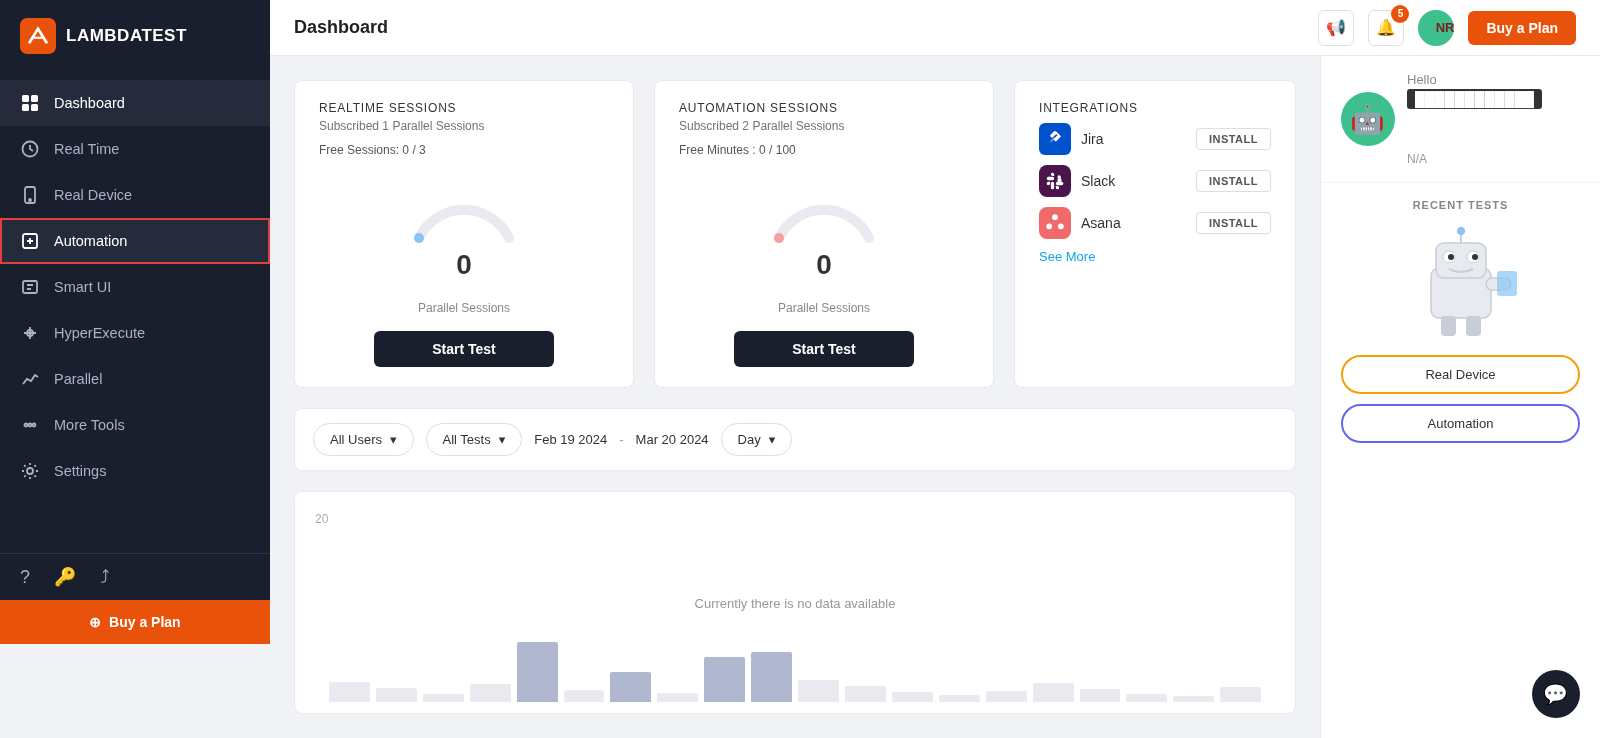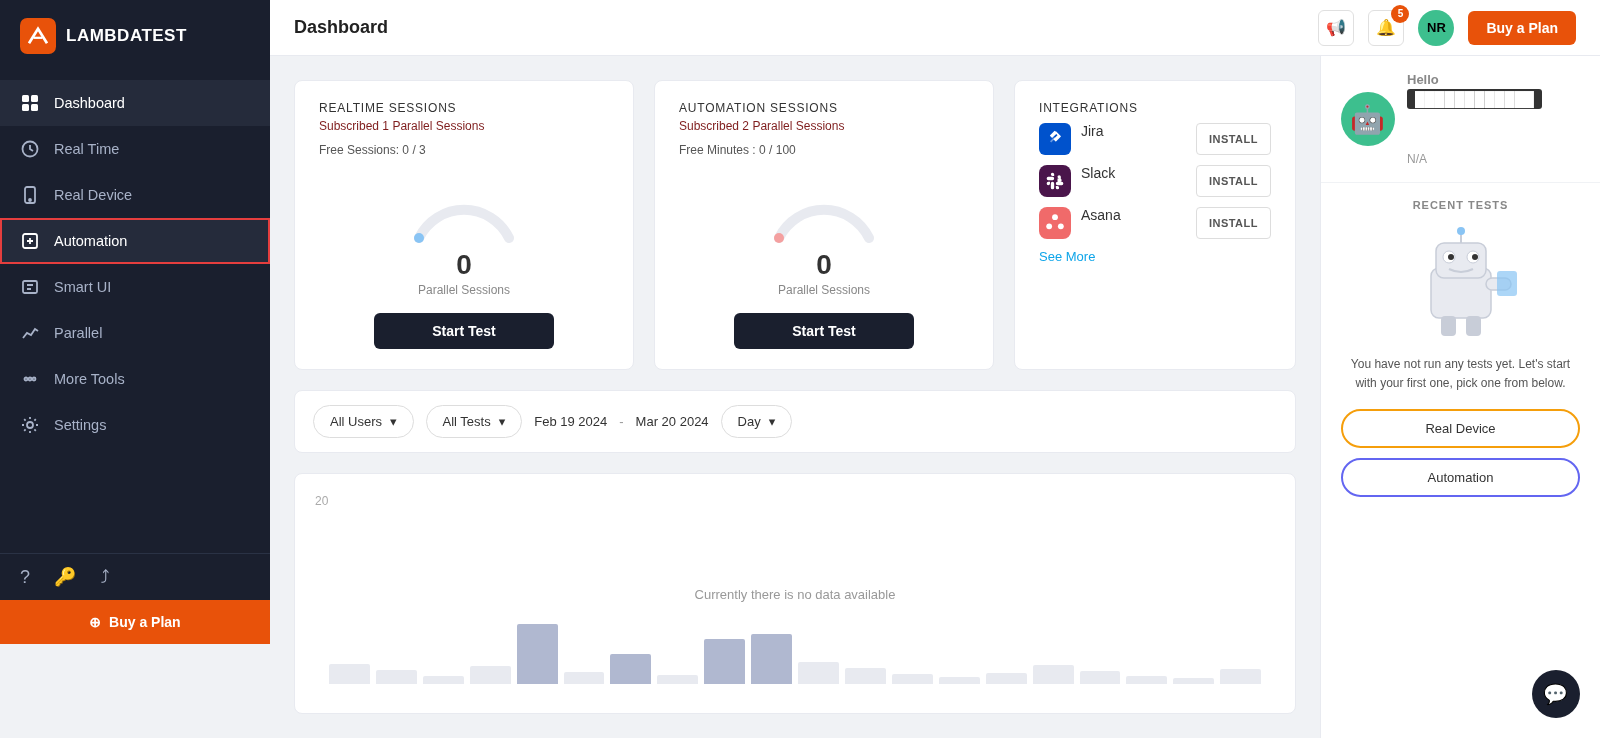--- a/index.html
+++ b/index.html
@@ -101,22 +101,22 @@
       width: 36px; height: 36px; display: flex; align-items: center; justify-content: center;
       cursor: pointer; color: #555; font-size: 16px; position: relative;
     }
     .badge {
       position: absolute; top: -6px; right: -6px;
       background: #e8520a; color: #fff; border-radius: 50%;
       width: 18px; height: 18px; font-size: 10px;
       display: flex; align-items: center; justify-content: center; font-weight: 700;
     }
     .avatar-btn {
-      background: #3dbf8e; color: #000000; border: none; border-radius: 50%;
-      width: 36px; height: 36px; font-size: 13px; font-weight: 700; cursor: pointer;
+      background: #3dbf8e; color: #7f1d1d; border: none; border-radius: 50%;
+      width: 36px; height: 36px; font-size: 13px; font-weight: 700; cursor: pointer; text-align: right;
     }
     .buy-plan-btn {
       background: #e8520a; color: #fff; border: none; border-radius: 6px;
       padding: 9px 18px; font-size: 14px; font-weight: 700; cursor: pointer;
     }
 
     
     .content-area {
       flex: 1;
       display: flex;
@@ -145,62 +145,62 @@
     }
     .card-title {
       font-size: 12px;
       font-weight: 400;
       letter-spacing: 0.8px;
       color: #333;
       margin-bottom: 4px;
     }
     .card-subtitle {
       font-size: 12px;
-      color: #7f1d1d;
+      color: #737373;
       margin-bottom: 10px;
     }
     .card-free {
       font-size: 12px;
       color: #555;
       margin-bottom: 16px;
     }
     .gauge-container {
       display: flex;
       flex-direction: column;
       align-items: center;
       margin: 8px 0 16px;
     }
     .gauge-svg { width: 120px; height: 70px; }
     .gauge-number {
       font-size: 28px;
       font-weight: 700;
       color: #333;
       margin-top: -10px;
     }
-    .gauge-label { font-size: 12px; color: #888; margin-top: 2px; }
+    .gauge-label { font-size: 12px; color: #888; margin-top: 20px; }
     .start-test-btn {
       background: #1a1f2e;
       color: #fff;
       border: none;
       border-radius: 6px;
       padding: 10px 24px;
       font-size: 14px;
       font-weight: 700;
       cursor: pointer;
       width: 100%;
       max-width: 180px;
       display: block;
       margin: 0 auto;
     }
 
     
     .integrations-card { flex: 0.8; }
     .integrations-list { display: flex; flex-direction: column; gap: 10px; margin-top: 8px; }
     .integration-item {
-      display: flex; gap: 10px;
+      display: flex; align-items: center; gap: 10px;
     }
     .int-logo {
       width: 32px; height: 32px; border-radius: 6px;
       display: flex; align-items: center; justify-content: center; font-size: 18px;
     }
     .int-name { flex: 1; font-size: 14px; font-weight: 500; color: #333; }
     .install-btn {
       background: none; border: 1px solid #ddd; border-radius: 4px;
       padding: 4px 12px; font-size: 11px; font-weight: 700; color: #555;
       cursor: pointer; letter-spacing: 0.5px;
@@ -285,21 +285,21 @@
       align-items: center;
       gap: 12px;
     }
     .user-avatar-large {
       width: 54px; height: 54px; border-radius: 50%;
       background: #3dbf8e;
       display: flex; align-items: center; justify-content: center;
       font-size: 28px; color: #fff; font-weight: 700;
       flex-shrink: 0;
     }
-    .user-info .hello { font-size: 13px; color: #888; font-weight: bold; }
+    .user-info .hello { font-size: 13px; color: #888; }
     .user-info .username {
       font-size: 14px; font-weight: 600; color: #222;
       background: #333; color: #fff; padding: 2px 8px; border-radius: 3px;
       display: inline-block; margin: 2px 0;
     }
     .user-info .na { font-size: 12px; color: #999; margin-top: 41px; }
 
     .recent-tests-section { padding: 16px 20px; }
     .section-title {
       font-size: 11px;
@@ -406,20 +406,29 @@
     <div class="nav-item">
       <span class="nav-icon">
         <svg width="18" height="18" viewBox="0 0 18 18" fill="none" stroke="currentColor" stroke-width="1.8">
             <rect x="2" y="3" width="14" height="12" rx="1.5"></rect>
             <path d="M6 7h6M6 11h4"></path>
           </svg>
       </span>
       <span>Smart UI</span>
     </div>
 
+    <div class="nav-item">
+      <span class="nav-icon">
+        <svg width="18" height="18" viewBox="0 0 18 18" fill="none" stroke="currentColor" stroke-width="1.8">
+            <path d="M3 9h12M9 3v12"></path>
+            <circle cx="9" cy="9" r="3"></circle>
+          </svg>
+      </span>
+      <span>HyperExecute</span>
+    </div>
 
     <div class="nav-item">
       <span class="nav-icon">
         <svg width="18" height="18" viewBox="0 0 18 18" fill="none" stroke="currentColor" stroke-width="1.8">
             <path d="M2 14 L6 9 L10 11 L14 5 L17 7"></path>
           </svg>
       </span>
       <span>Parallel</span>
     </div>
 
@@ -638,21 +647,20 @@
 
             <rect x="85" y="55" width="25" height="12" rx="6" fill="#e8eaf0" stroke="#c8cdd8" stroke-width="1.5"></rect>
 
             <rect x="96" y="48" width="20" height="25" rx="3" fill="#89c4f4" opacity="0.7"></rect>
 
             <rect x="40" y="93" width="15" height="20" rx="4" fill="#c8cdd8"></rect>
             <rect x="65" y="93" width="15" height="20" rx="4" fill="#c8cdd8"></rect>
           </svg>
         </div>
 
-        <div class="no-tests-text">You have not run any tests yet. Let's start with your first one, pick one from below.</div>
 
         <button class="test-option-btn test-option-yellow">Real Device</button>
         <button class="test-option-btn test-option-blue">Automation</button>
       </div>
     </div>
   </div>
 </div>
 
 <div class="chat-btn">
   <span>💬</span>

